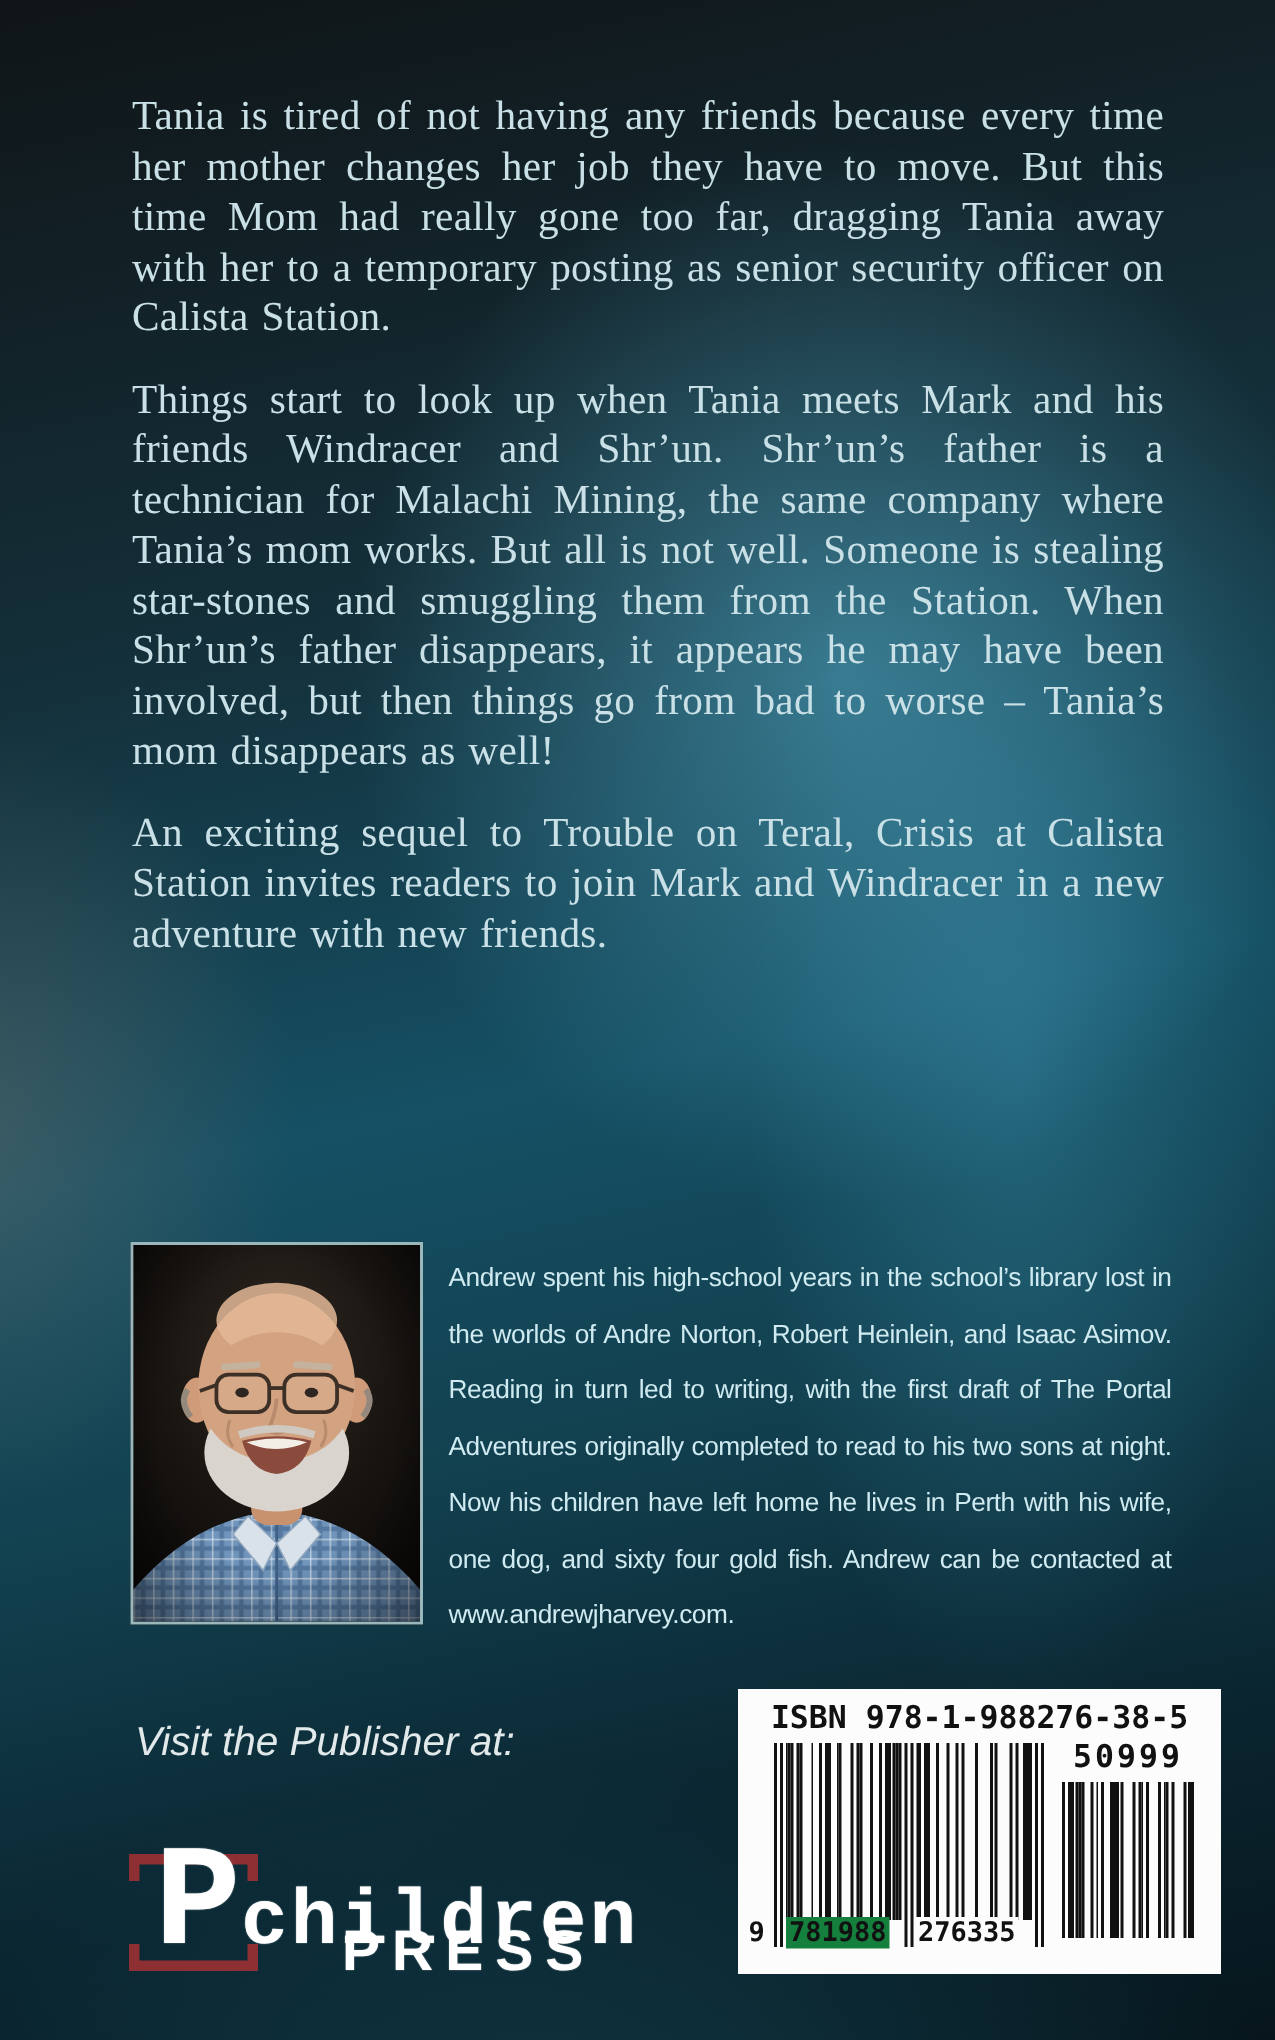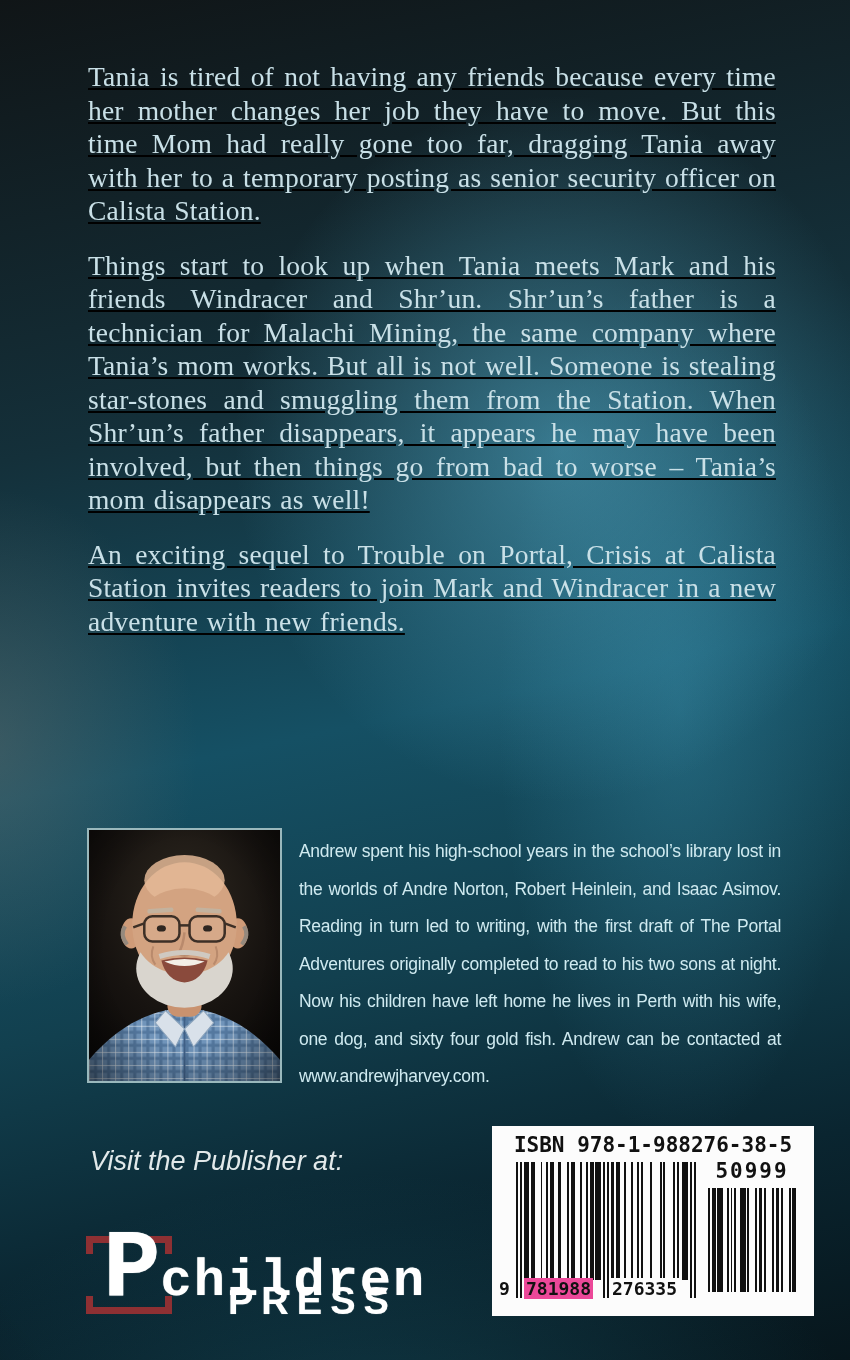--- a/index.html
+++ b/index.html
@@ -11,21 +11,21 @@
     background:
       radial-gradient(ellipse 480px 520px at 66% 33%, rgba(86,174,203,0.55), rgba(86,174,203,0) 68%),
       radial-gradient(ellipse 260px 620px at 80% 52%, rgba(62,152,182,0.35), rgba(62,152,182,0) 70%),
       radial-gradient(ellipse 330px 400px at -2% 55%, rgba(122,116,108,0.38), rgba(122,116,108,0) 65%),
       radial-gradient(ellipse 700px 420px at 45% 108%, rgba(26,96,116,0.45), rgba(26,96,116,0) 70%),
       radial-gradient(ellipse 150% 140% at 52% 40%, rgba(0,0,0,0) 52%, rgba(0,0,0,0.62) 100%),
       linear-gradient(168deg, #101517 0%, #14303a 30%, #155064 52%, #12404f 68%, #0a2530 85%, #07161c 100%);
   }
 
   
-  .synopsis { position:absolute; left:88px; top:60px; width:688px;text-decoration:underline; }
+  .synopsis { position:absolute; left:88px; top:60px; width:688px; }
   .synopsis p {
     margin:0 0 21px 0;
     font-family:"Liberation Serif", serif;
     font-size:27.5px; line-height:33.5px;
     letter-spacing:0.2px; word-spacing:1.5px;
     color:#c9e0e7; text-align:justify;
   }
   .synopsis p:last-child { margin-bottom:0; }
 
   
@@ -79,32 +79,32 @@
     position:absolute; left:216px; top:33px; width:88px; text-align:center;
     font-family:"DejaVu Sans Mono", monospace; font-weight:bold;
     font-size:21px; letter-spacing:2px; color:#111;
   }
   .ean-digits {
     position:absolute; left:24px; top:152px; width:180px; height:22px;
     font-family:"DejaVu Sans Mono", monospace; font-weight:bold;
     font-size:18px; color:#111;
   }
   .ean-digits .d0 { position:absolute; left:-17px; top:0; }
-  .ean-digits .d1 { position:absolute; left:8px;  top:0; background:#ec4899; padding:0 2px; }
+  .ean-digits .d1 { position:absolute; left:8px;  top:0; background:#15803d; padding:0 2px; }
   .ean-digits .d2 { position:absolute; left:94px; top:0; background:#fcfcfc; padding:0 2px; }
 </style>
 </head>
 <body>
 
 <div class="cover">
 
   <div class="synopsis">
     <p>Tania is tired of not having any friends because every time her mother changes her job they have to move. But this time Mom had really gone too far, dragging Tania away with her to a temporary posting as senior security officer on Calista Station.</p>
     <p>Things start to look up when Tania meets Mark and his friends Windracer and Shr’un. Shr’un’s father is a technician for Malachi Mining, the same company where Tania’s mom works. But all is not well. Someone is stealing star-stones and smuggling them from the Station. When Shr’un’s father disappears, it appears he may have been involved, but then things go from bad to worse – Tania’s mom disappears as well!</p>
-    <p>An exciting sequel to Trouble on Portal, Crisis at Calista Station invites readers to join Mark and Windracer in a new adventure with new friends.</p>
+    <p>An exciting sequel to Trouble on Teral, Crisis at Calista Station invites readers to join Mark and Windracer in a new adventure with new friends.</p>
   </div>
 
   <div class="author-photo">
     <svg viewBox="0 0 190 250" preserveAspectRatio="none" aria-hidden="true">
       <defs>
         <radialGradient id="pbg" cx="50%" cy="30%" r="75%">
           <stop offset="0%" stop-color="#2e2820"></stop>
           <stop offset="60%" stop-color="#171310"></stop>
           <stop offset="100%" stop-color="#0b0908"></stop>
         </radialGradient>

